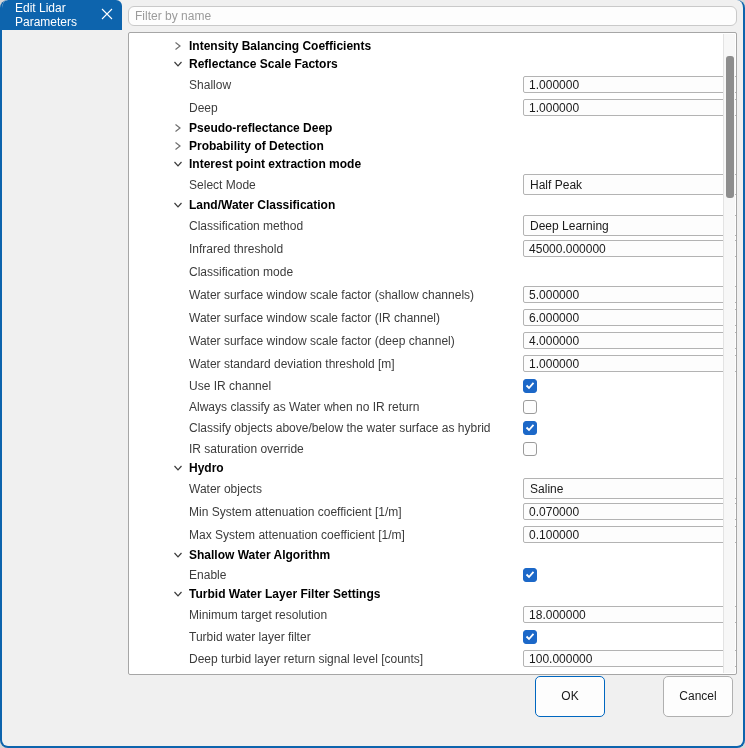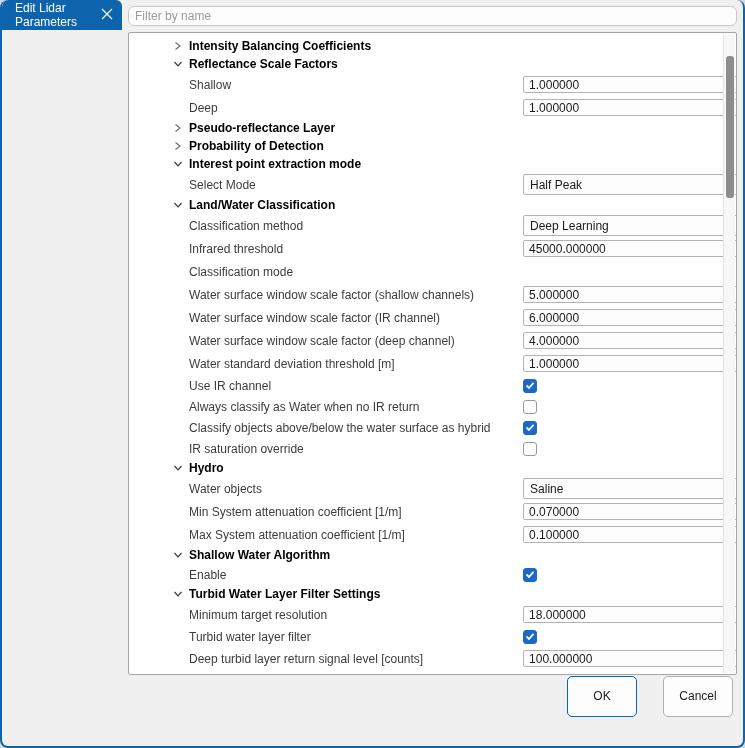--- a/index.html
+++ b/index.html
@@ -99,20 +99,21 @@
   .footer{
     flex:0 0 42px;display:flex;align-items:center;justify-content:flex-end;
     gap:26px;padding-right:4px;
   }
   .btn{
     width:70px;height:41px;
     background:#fdfdfd;border-radius:5px;
     font-size:12px;color:#1a1a1a;
     display:flex;align-items:center;justify-content:center;
     cursor:default;
+    margin-left:32px;
   }
   .btn.ok{border:1px solid var(--ok-border);}
   .btn.cancel{border:1px solid #b0b0b0;}
 </style>
 </head>
 <body>
 
 <div class="window">
 
   <div class="titlebar">
@@ -158,21 +159,21 @@
             <span class="ctrl">
               <input class="text-input" value="1.000000" style="">
             </span>
           </div>
           <div class="row group">
             <span class="arrow">
               <svg width="8" height="10" viewBox="0 0 8 10">
                 <polyline points="1.5,1.5 6,5 1.5,8.5" fill="none" stroke="#707070" stroke-width="1.2"></polyline>
               </svg>
             </span>
-            <span class="glabel">Pseudo-reflectance Layer</span>
+            <span class="glabel">Pseudo-reflectance Deep</span>
           </div>
           <div class="row group">
             <span class="arrow">
               <svg width="8" height="10" viewBox="0 0 8 10">
                 <polyline points="1.5,1.5 6,5 1.5,8.5" fill="none" stroke="#707070" stroke-width="1.2"></polyline>
               </svg>
             </span>
             <span class="glabel">Probability of Detection</span>
           </div>
           <div class="row group">

